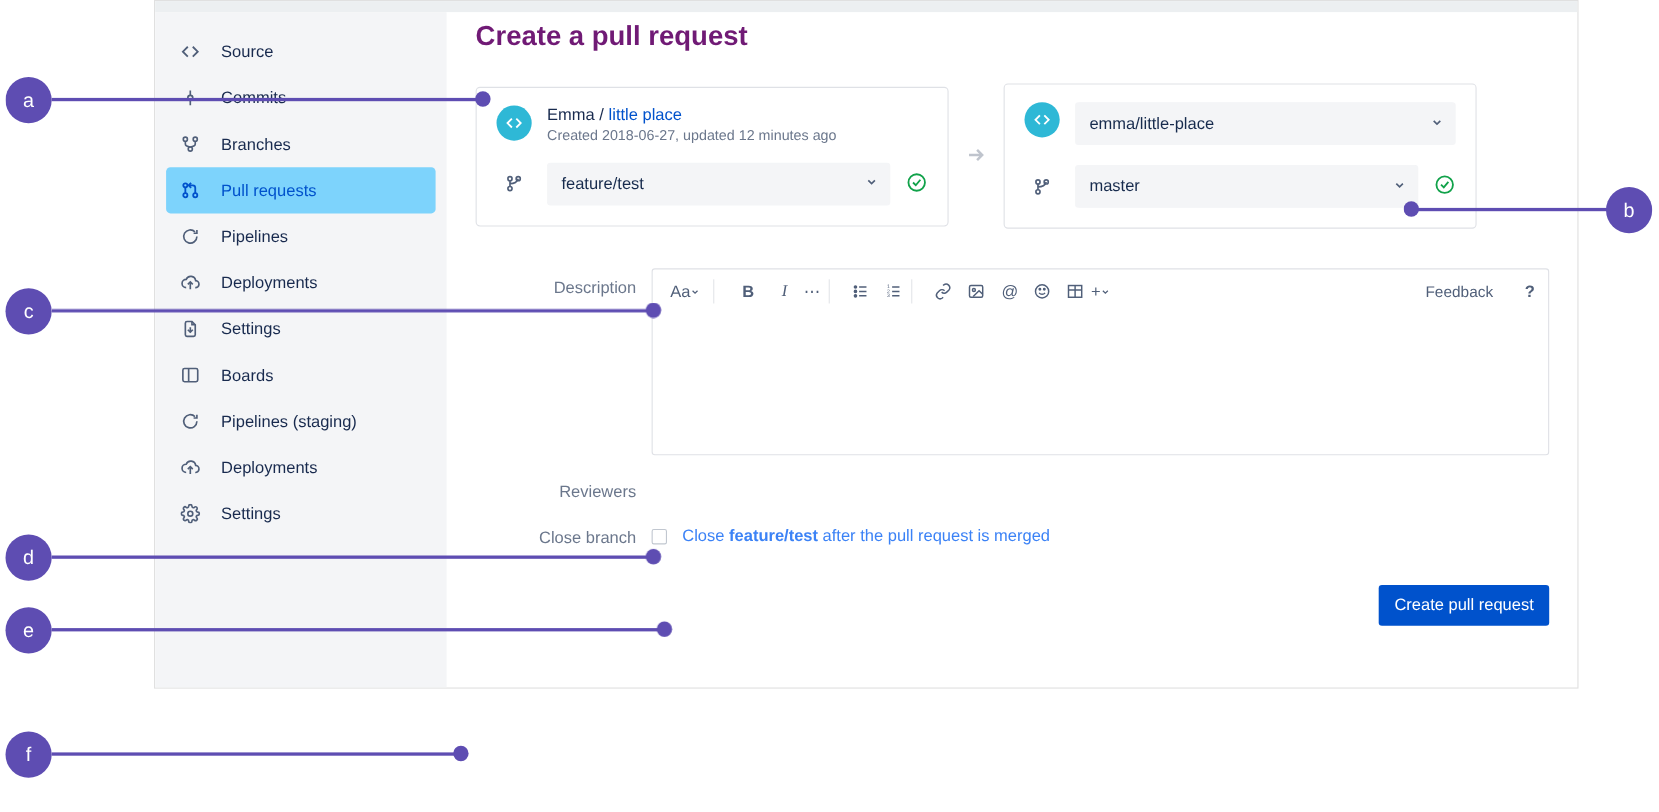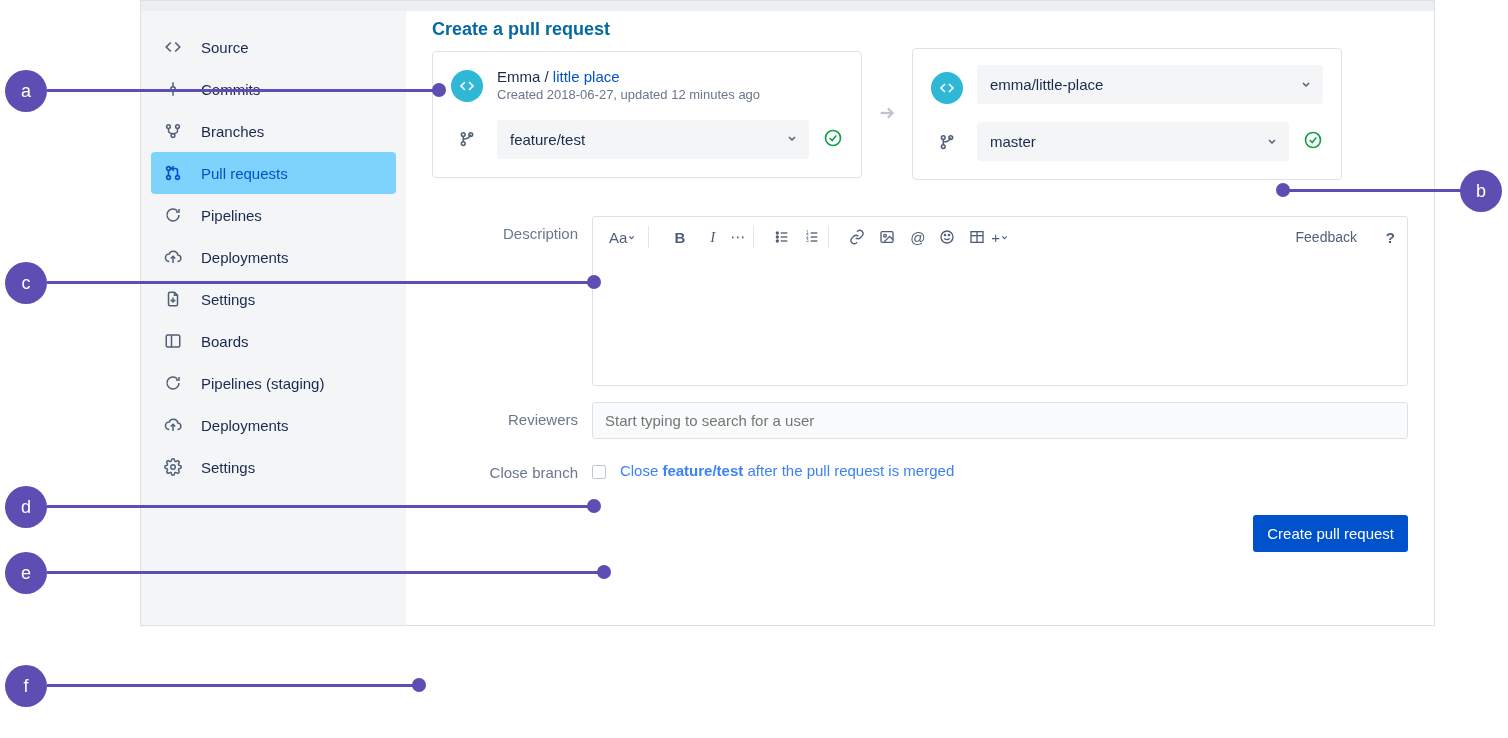--- a/index.html
+++ b/index.html
@@ -58,39 +58,39 @@
   background: #7dd3fc;
   color: #0052CC;
 }
 .side-item.active .icon { color: #0052CC; }
 .content {
   flex: 1;
   padding: 0 26px 20px 26px;
   overflow: auto;
 }
 h1 {
-  font-size: 18px;
+  font-size: 25px;
   font-weight: 600;
-  color: #0369a1;
-  margin: 8px 0 8px 0;
+  color: #701a75;
+  margin: 8px 0 28px 0;
 }
 .branch-row {
   display: flex;
   align-items: center;
   gap: 14px;
 }
 .branch-card {
   border: 1px solid #DFE1E6;
   border-radius: 4px;
   padding: 16px 18px 18px 18px;
   width: 430px;
 }
 .card-head {
   display: flex;
-  align-items: flex-end;
+  align-items: flex-start;
   gap: 14px;
   margin-bottom: 18px;
 }
 .repo-badge {
   width: 32px; height: 32px;
   border-radius: 50%;
   background: #2EB8D6;
   color: white;
   display: flex; align-items: center; justify-content: center;
   flex-shrink: 0;
@@ -543,23 +543,20 @@
                     <b>?</b>
                   </div>
               </div>
               <div class="editor-body"></div>
             </div>
           </div>
         </div>
 
         <div class="form-row">
           <div class="form-label">Reviewers</div>
-          <div class="form-control">
-            <input class="text-input" placeholder="Start typing to search for a user" style="">
-          </div>
         </div>
 
         <div class="form-row">
           <div class="form-label">Close branch</div>
           <div class="form-control" style="padding-top:7px;">
             <span class="chk"></span>
             <span class="close-text">
               <span>Close </span><b>feature/test</b><span> after the pull request is merged</span>
             </span>
           </div>

